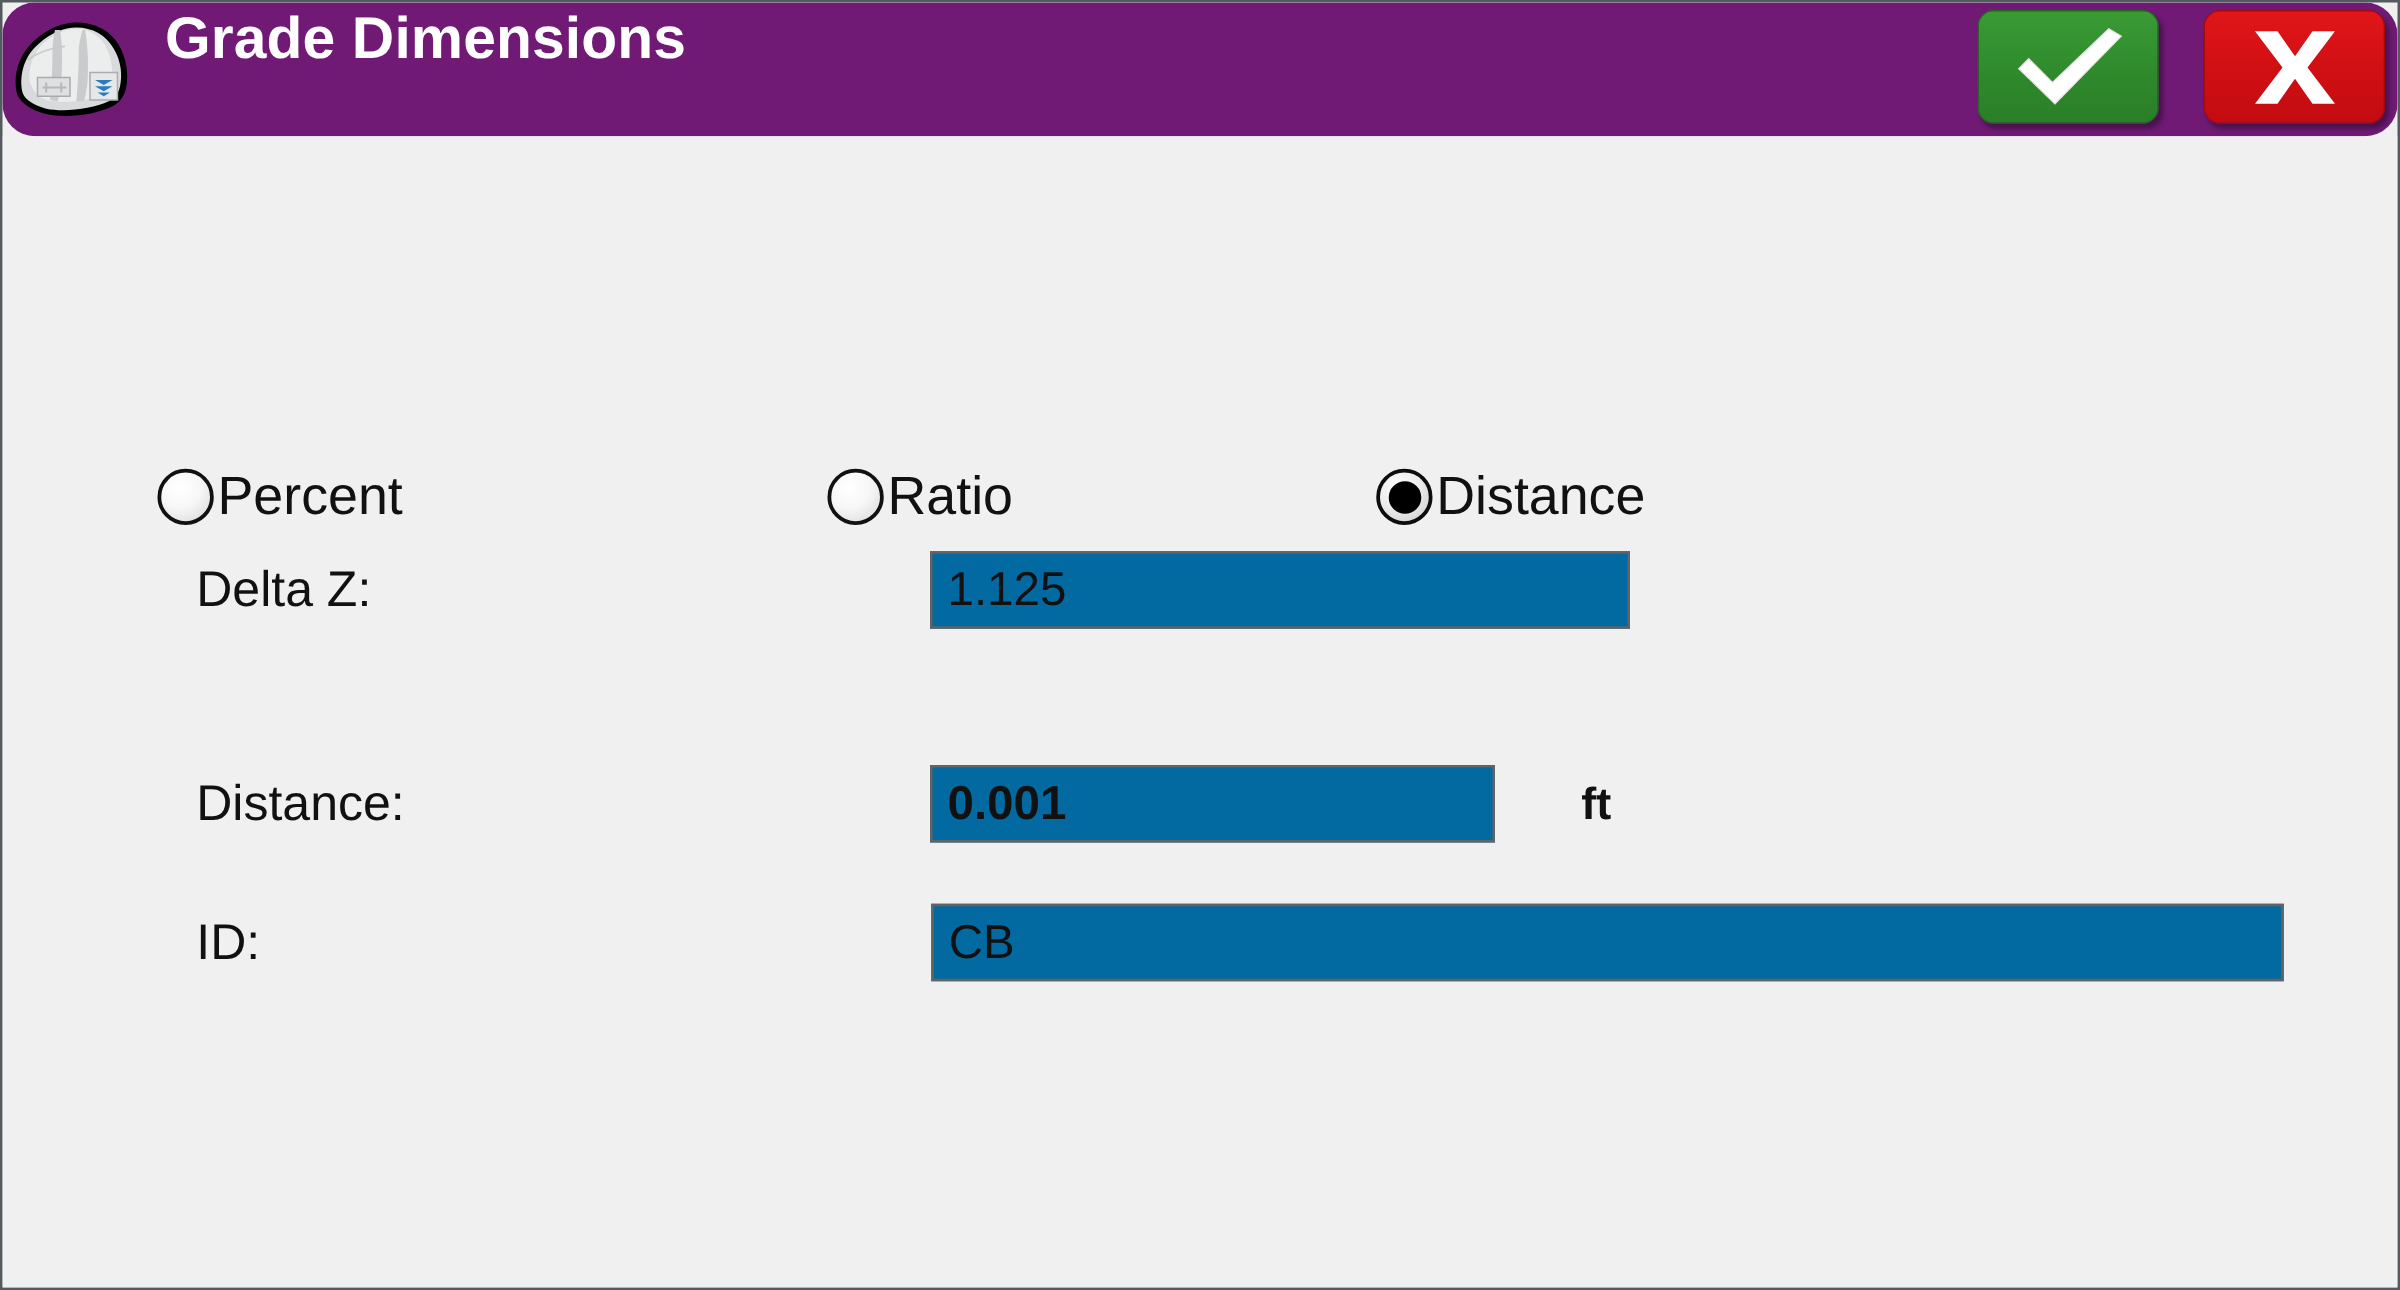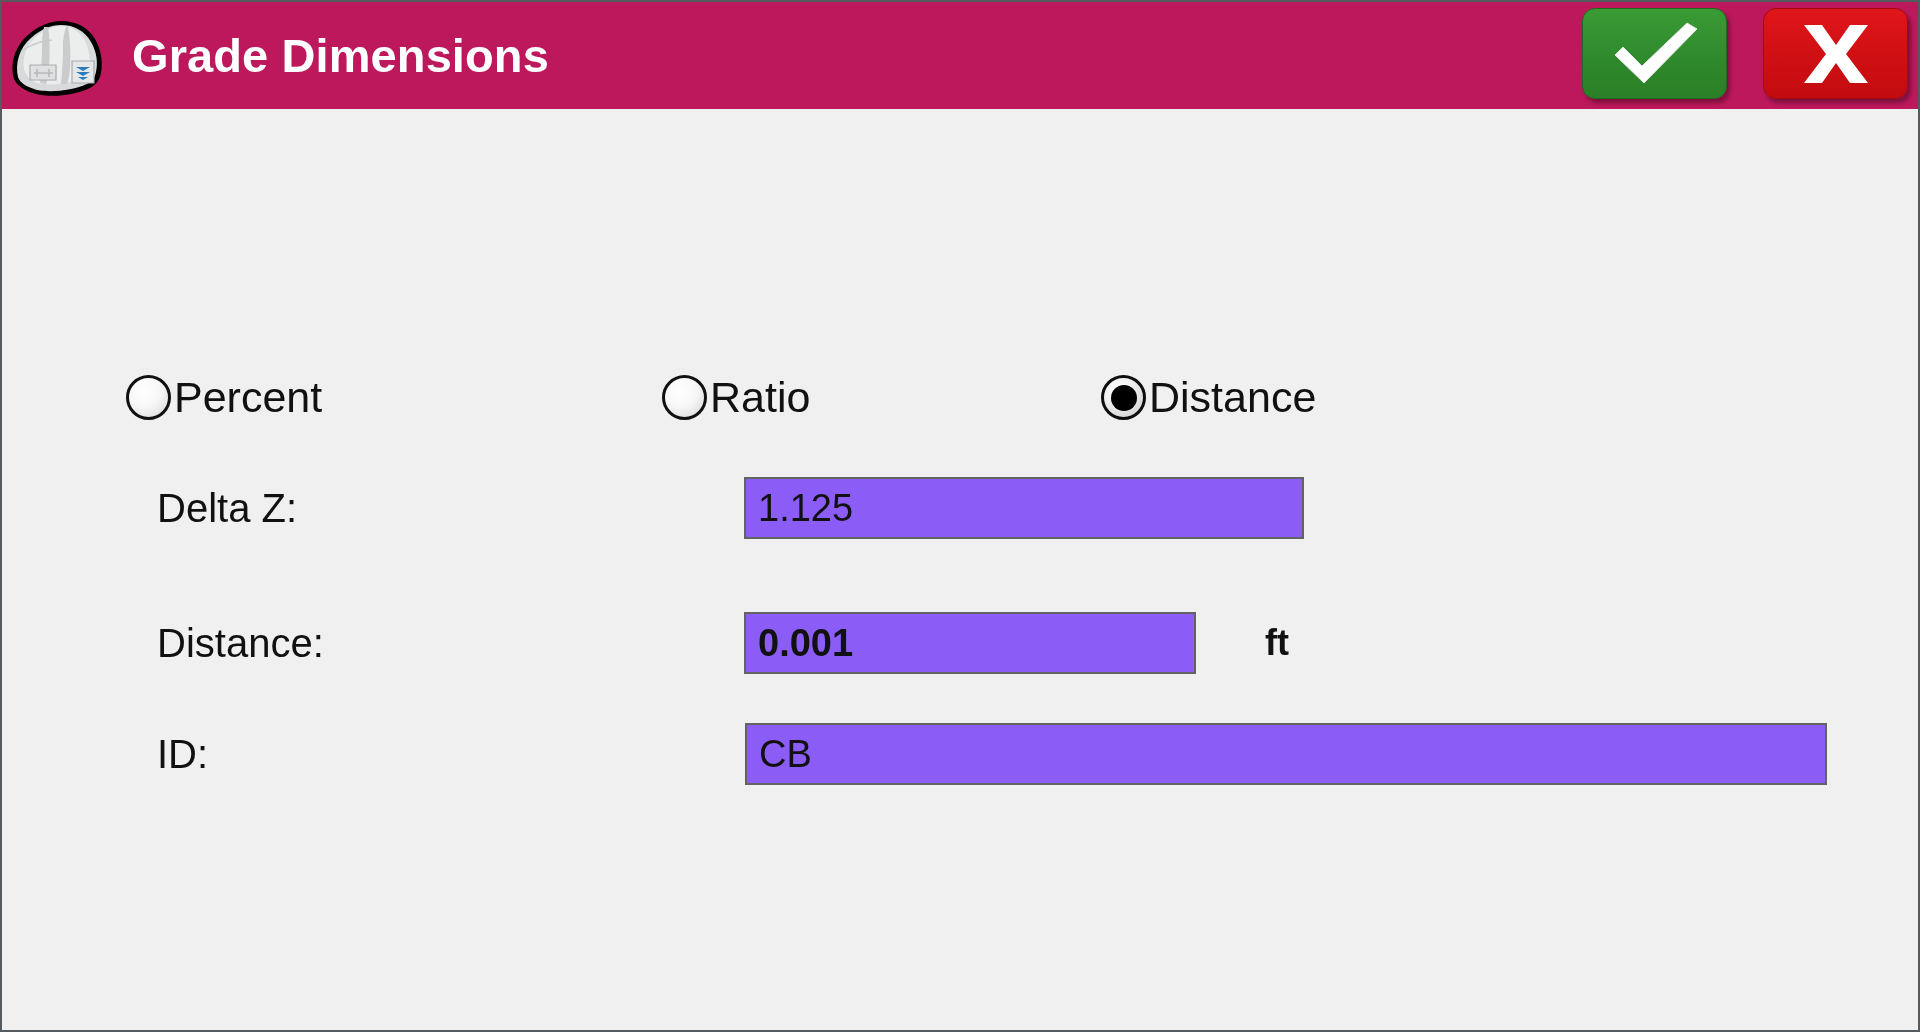--- a/index.html
+++ b/index.html
@@ -21,24 +21,24 @@
     overflow: hidden;
   }
 
   
   .titlebar {
     position: absolute;
     left: 0;
     top: 0;
     width: 100%;
     height: 107px;
-    background: #be185d;
-    display: flex;
-    align-items: center;
-    box-sizing: border-box;
+    background: #701a75;
+    display: flex;
+    box-sizing: border-box;
+    border-radius: 26px;
   }
 
   .hardhat-icon {
     width: 104px;
     height: 100px;
     flex: 0 0 auto;
     margin-left: 2px;
     margin-top: 2px;
   }
 
@@ -155,41 +155,41 @@
     font-size: 40px;
     color: #111111;
     line-height: 62px;
     white-space: nowrap;
     left: 0;
   }
   .field-input {
     position: absolute;
     box-sizing: border-box;
     height: 62px;
-    background: #8b5cf6;
+    background: #0369a1;
     border: 2px solid #636363;
     font-family: "Liberation Sans", sans-serif;
     font-size: 38px;
     color: #111111;
     padding: 0 12px;
     line-height: 58px;
     outline: none;
     border-radius: 0;
   }
   .field-unit {
     position: absolute;
     font-size: 36px;
     font-weight: bold;
     color: #111111;
     line-height: 62px;
     white-space: nowrap;
   }
 
   
-  #row-delta   { left: 155px; top: 368px; width: 1700px; }
+  #row-delta   { left: 155px; top: 332px; width: 1700px; }
   #row-delta .field-input { left: 587px; width: 560px; }
 
   #row-distance{ left: 155px; top: 503px; width: 1700px; }
   #row-distance .field-input { left: 587px; width: 452px; font-weight: bold; }
   #row-distance .field-unit  { left: 1108px; }
 
   #row-id      { left: 155px; top: 614px; width: 1700px; }
   #row-id .field-input { left: 588px; width: 1082px; }
 </style>
 </head>

